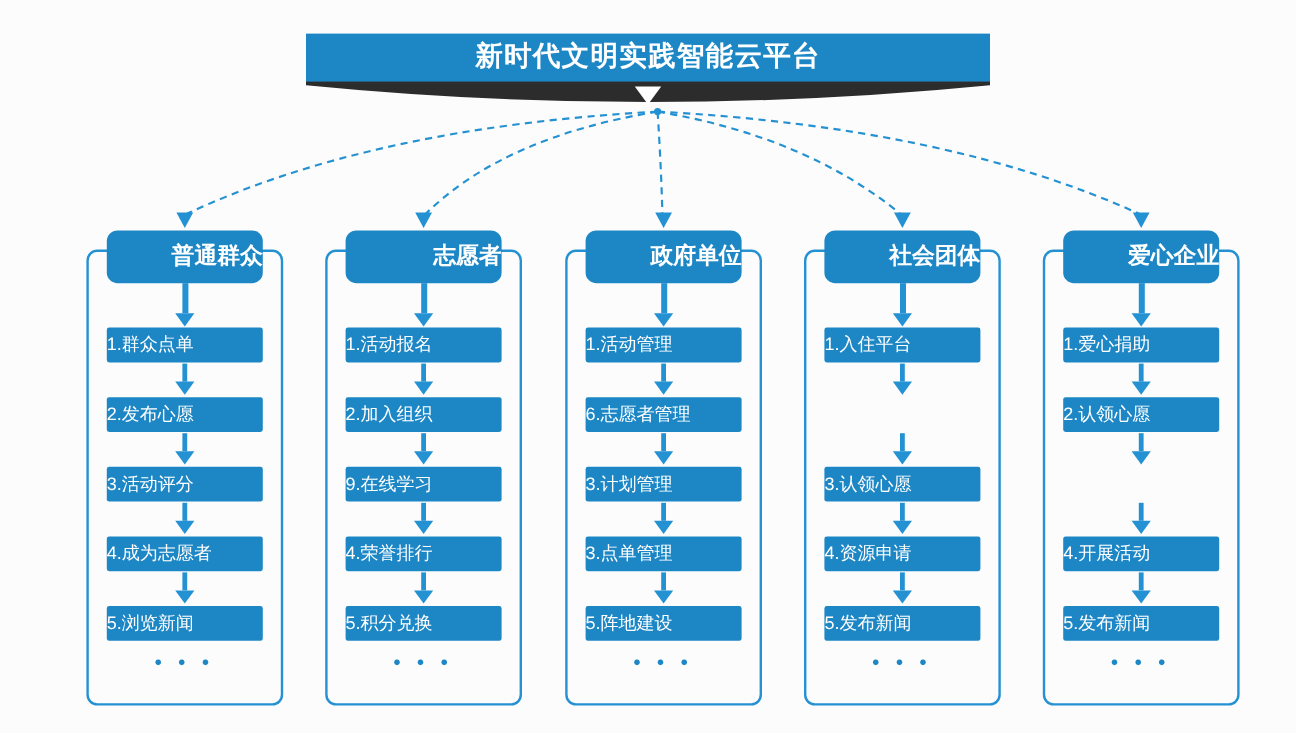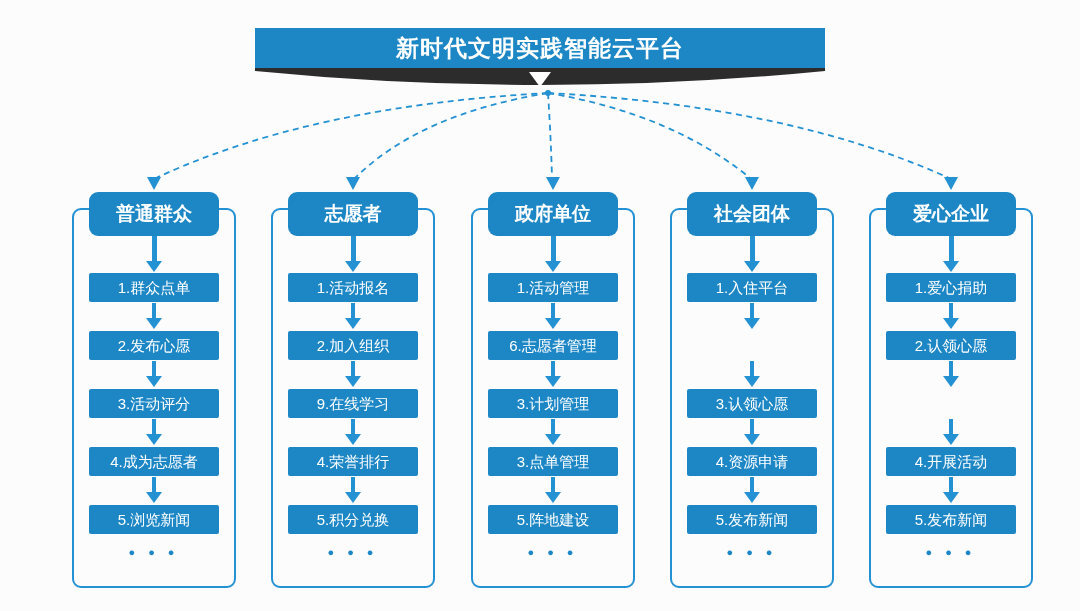--- a/index.html
+++ b/index.html
@@ -14,41 +14,41 @@
     position:relative;
     background:var(--bg);
     font-family:"Liberation Sans","DejaVu Sans",sans-serif;
     overflow:hidden;
   }
   
   .title-banner{
     position:absolute;left:255px;top:28px;width:570px;height:40px;
     background:var(--blue);
     color:#fff;font-size:23px;font-weight:bold;letter-spacing:1px;
-    text-align:center;line-height:40px;z-index:3;
+    text-align:center;line-height:40px;z-index:3;font-family:Liberation Mono, monospace;
   }
   
   .connectors{position:absolute;left:0;top:0;width:1080px;height:200px;z-index:1;}
   
   .column{position:absolute;top:192px;width:164px;height:410px;}
   .col-border{
     position:absolute;top:16px;left:0;width:164px;height:380px;
     border:2px solid var(--blue-bright);border-radius:9px;
     background:transparent;
   }
   .col-header{
     position:absolute;top:0;left:17px;width:130px;height:44px;
     background:var(--blue);border-radius:9px;
     color:#fff;font-size:19px;font-weight:bold;
-    text-align:center;line-height:44px;z-index:2;
+    text-align:right;line-height:44px;z-index:2;
   }
   .step{
     position:absolute;left:17px;width:130px;height:29px;
     background:var(--blue);border-radius:2px;
-    color:#fff;font-size:15px;text-align:center;line-height:29px;z-index:2;
+    color:#fff;font-size:15px;text-align:left;line-height:29px;z-index:2;
   }
   .arrow{
     position:absolute;left:50%;transform:translateX(-50%);
     display:flex;flex-direction:column;align-items:center;z-index:1;
   }
   .arrow .stem{display:block;width:4px;flex:1;background:var(--blue-bright);}
   .arrow .head{
     display:block;width:0;height:0;
     border-left:8px solid transparent;border-right:8px solid transparent;
     border-top:11px solid var(--blue-bright);

